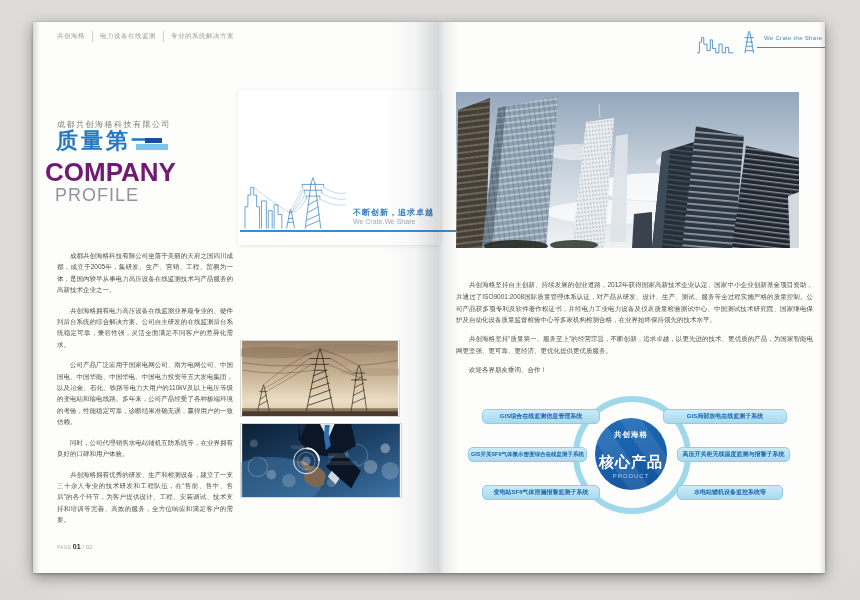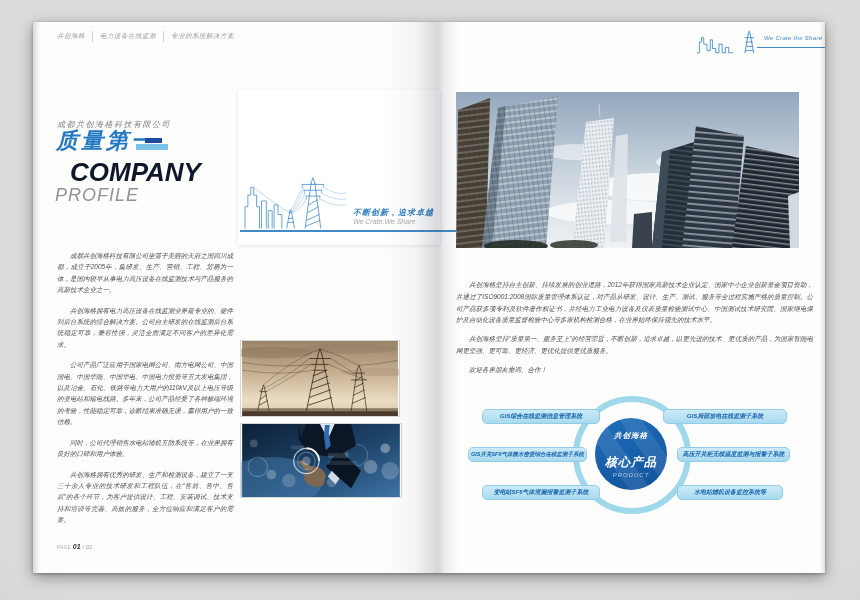--- a/index.html
+++ b/index.html
@@ -6,41 +6,40 @@
   body{
     width:860px;height:600px;overflow:hidden;
     background:radial-gradient(120% 120% at 50% 45%, #dddcda 55%, #c3c2c0 100%);
     font-family:"Liberation Sans","DejaVu Sans",sans-serif;
     position:relative;
   }
   .spread{
     position:absolute;left:33px;top:22px;width:792px;height:551px;
     background:#fdfdfc;
     box-shadow:0 4px 14px rgba(0,0,0,0.38), 0 1px 3px rgba(0,0,0,0.28);
-    font-style:italic;
   }
   .edge-l{position:absolute;left:0;top:0;width:7px;height:100%;
     background:linear-gradient(to right, rgba(0,0,0,0.14), rgba(0,0,0,0));pointer-events:none;}
   .edge-r{position:absolute;right:0;top:0;width:6px;height:100%;
     background:linear-gradient(to left, rgba(0,0,0,0.10), rgba(0,0,0,0));pointer-events:none;}
   .fold{position:absolute;left:352px;top:0;width:74px;height:100%;z-index:60;pointer-events:none;
     background:linear-gradient(to right, rgba(90,95,105,0) 0%, rgba(90,95,105,0.05) 40%,
       rgba(75,80,92,0.22) 72%, rgba(75,80,92,0.10) 80%, rgba(90,95,105,0) 100%);}
 
   
   .header-nav{position:absolute;left:24px;top:9px;display:flex;align-items:center;gap:7px;}
   .header-nav span{font-size:6.5px;color:#9c9c9c;letter-spacing:0.5px;}
   .header-nav i{display:block;width:1px;height:11px;background:#d0d0d0;}
 
   
   .brand-name{position:absolute;left:24px;top:97px;font-size:8px;color:#7f7f7f;letter-spacing:1.5px;}
   .title-cn{position:absolute;left:23px;top:108px;font-size:22px;line-height:1;font-weight:bold;color:#2478c2;letter-spacing:3px;}
   .mark-dark{position:absolute;left:112px;top:116px;width:17px;height:5px;background:#20489e;}
   .mark-light{position:absolute;left:103px;top:122px;width:32px;height:6px;background:#7cc5ea;}
-  .title-en1{position:absolute;left:37px;top:137px;font-size:26px;line-height:1;font-weight:bold;color:#0f172a;}
+  .title-en1{position:absolute;left:12px;top:137px;font-size:26px;line-height:1;font-weight:bold;color:#701a75;}
   .title-en2{position:absolute;left:22px;top:164px;font-size:18px;line-height:1;font-weight:400;color:#8f949a;letter-spacing:1px;}
 
   
   .body-col{position:absolute;left:24px;top:228px;width:176px;}
   .body-col p, .right-col p{
     font-size:6.5px;line-height:11.4px;color:#4f4f4f;text-align:justify;
     text-indent:2em;margin:0 0 9px 0;
   }
   .right-col p{line-height:11.8px;margin-bottom:7px;}
 
@@ -77,21 +76,21 @@
   .ring{position:absolute;left:540px;top:374px;width:118px;height:118px;border-radius:50%;
     border:6px solid #9ed8ea;box-sizing:border-box;background:transparent;}
   .core{position:absolute;left:562px;top:396px;width:72px;height:72px;border-radius:50%;
     background:linear-gradient(160deg,#1e6db9,#11529b);
     display:flex;flex-direction:column;align-items:center;justify-content:center;
     color:#fff;z-index:5;overflow:hidden;}
   .core:after{content:"";position:absolute;inset:0;border-radius:50%;
     background:linear-gradient(55deg, transparent 28%, rgba(255,255,255,0.09) 28% 46%,
       transparent 46% 60%, rgba(255,255,255,0.09) 60% 78%, transparent 78%);}
   .core .c1{font-size:7.5px;font-weight:bold;letter-spacing:1px;position:relative;z-index:2;}
-  .core .c2{font-size:12px;font-weight:bold;letter-spacing:1px;margin-top:13px;position:relative;z-index:2;}
+  .core .c2{font-size:15px;font-weight:bold;letter-spacing:1px;margin-top:13px;position:relative;z-index:2;}
   .core .c3{font-size:6px;color:#aecce8;margin-top:1px;letter-spacing:1px;position:relative;z-index:2;}
   .pill{position:absolute;height:15px;border-radius:5px;box-sizing:border-box;
     background:linear-gradient(#cdeaf7,#a8daee);border:1px solid #8fcde6;
     display:flex;align-items:center;justify-content:center;
     font-size:6px;font-weight:bold;color:#1a66ae;white-space:nowrap;z-index:3;}
   .pill-tl{left:449px;top:387px;width:118px;}
   .pill-tr{left:630px;top:387px;width:124px;}
   .pill-ml{left:435px;top:425px;width:119px;font-size:5.5px;}
   .pill-mr{left:644px;top:425px;width:113px;}
   .pill-bl{left:449px;top:463px;width:118px;}

